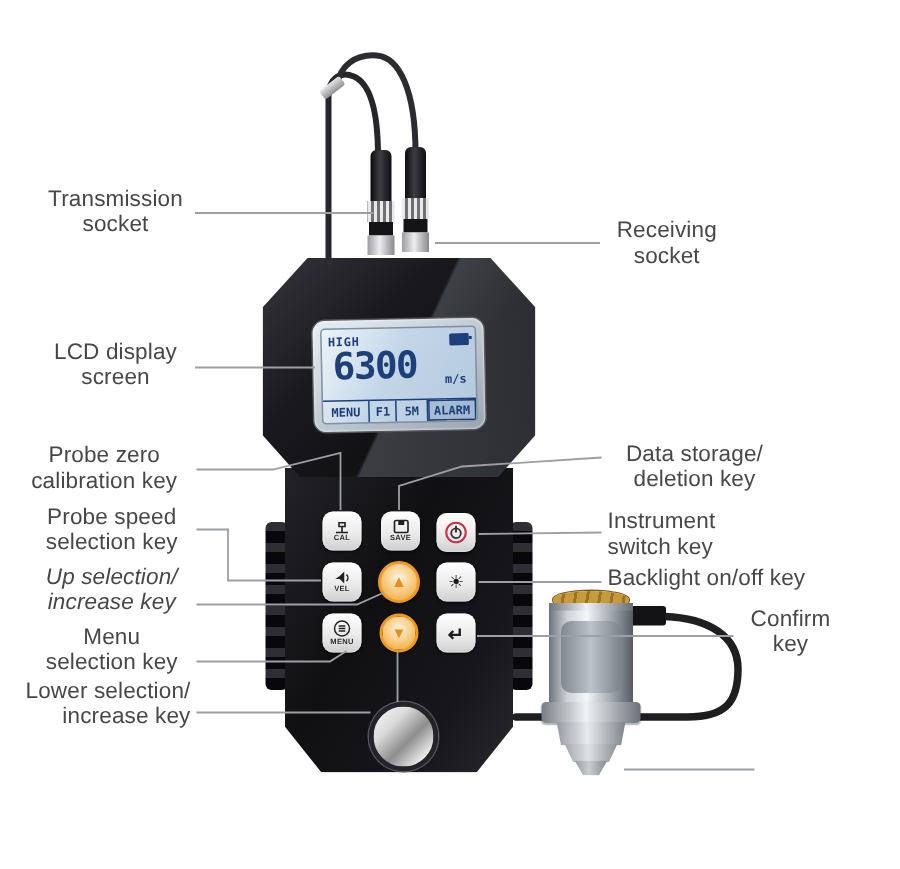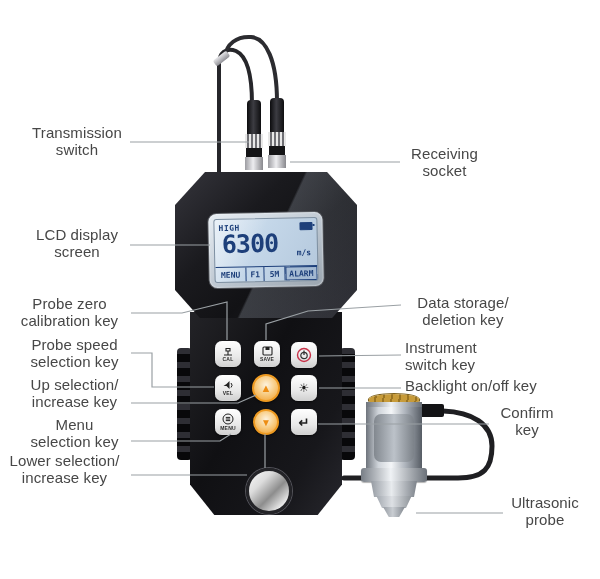--- a/index.html
+++ b/index.html
@@ -236,38 +236,36 @@
       <polyline points="290,162 400,162"></polyline>
       <polyline points="401,305 308,311 266,324 266,340"></polyline>
       <polyline points="401,355 319,356"></polyline>
       <polyline points="401,388 319,388"></polyline>
       <polyline points="489,424 318,424"></polyline>
       <polyline points="503,513 416,513"></polyline>
     </g>
   </svg>
 
   <div class="label" style="left:27px;top:125px;width:100px;">Transmission
-switch</div>
+socket</div>
   <div class="label" style="left:392px;top:146px;width:105px;">Receiving
 socket</div>
   <div class="label" style="left:12px;top:296px;width:115px;">Probe zero
 calibration key</div>
   <div class="label" style="left:27px;top:227px;width:100px;">LCD display
 screen</div>
   <div class="label" style="left:22px;top:337px;width:105px;">Probe speed
 selection key</div>
-  <div class="label" style="left:22px;top:377px;width:105px;">Up selection/
+  <div class="label" style="left:22px;top:377px;width:105px;font-style:italic;">Up selection/
 increase key</div>
   <div class="label" style="left:22px;top:417px;width:105px;">Menu
 selection key</div>
-  <div class="label" style="left:2px;top:453px;width:125px;">Lower selection/
+  <div class="label" style="left:2px;top:453px;width:125px;text-align:right;">Lower selection/
 increase key</div>
   <div class="label" style="left:404px;top:295px;width:118px;">Data storage/
 deletion key</div>
   <div class="label left-al" style="left:405px;top:340px;width:110px;">Instrument
 switch key</div>
   <div class="label" style="left:487px;top:405px;width:80px;">Confirm
 key</div>
   <div class="label left-al" style="left:405px;top:378px;width:165px;">Backlight on/off key</div>
-  <div class="label" style="left:500px;top:495px;width:90px;">Ultrasonic
-probe</div>
 
 </div>
 
 </body></html>

